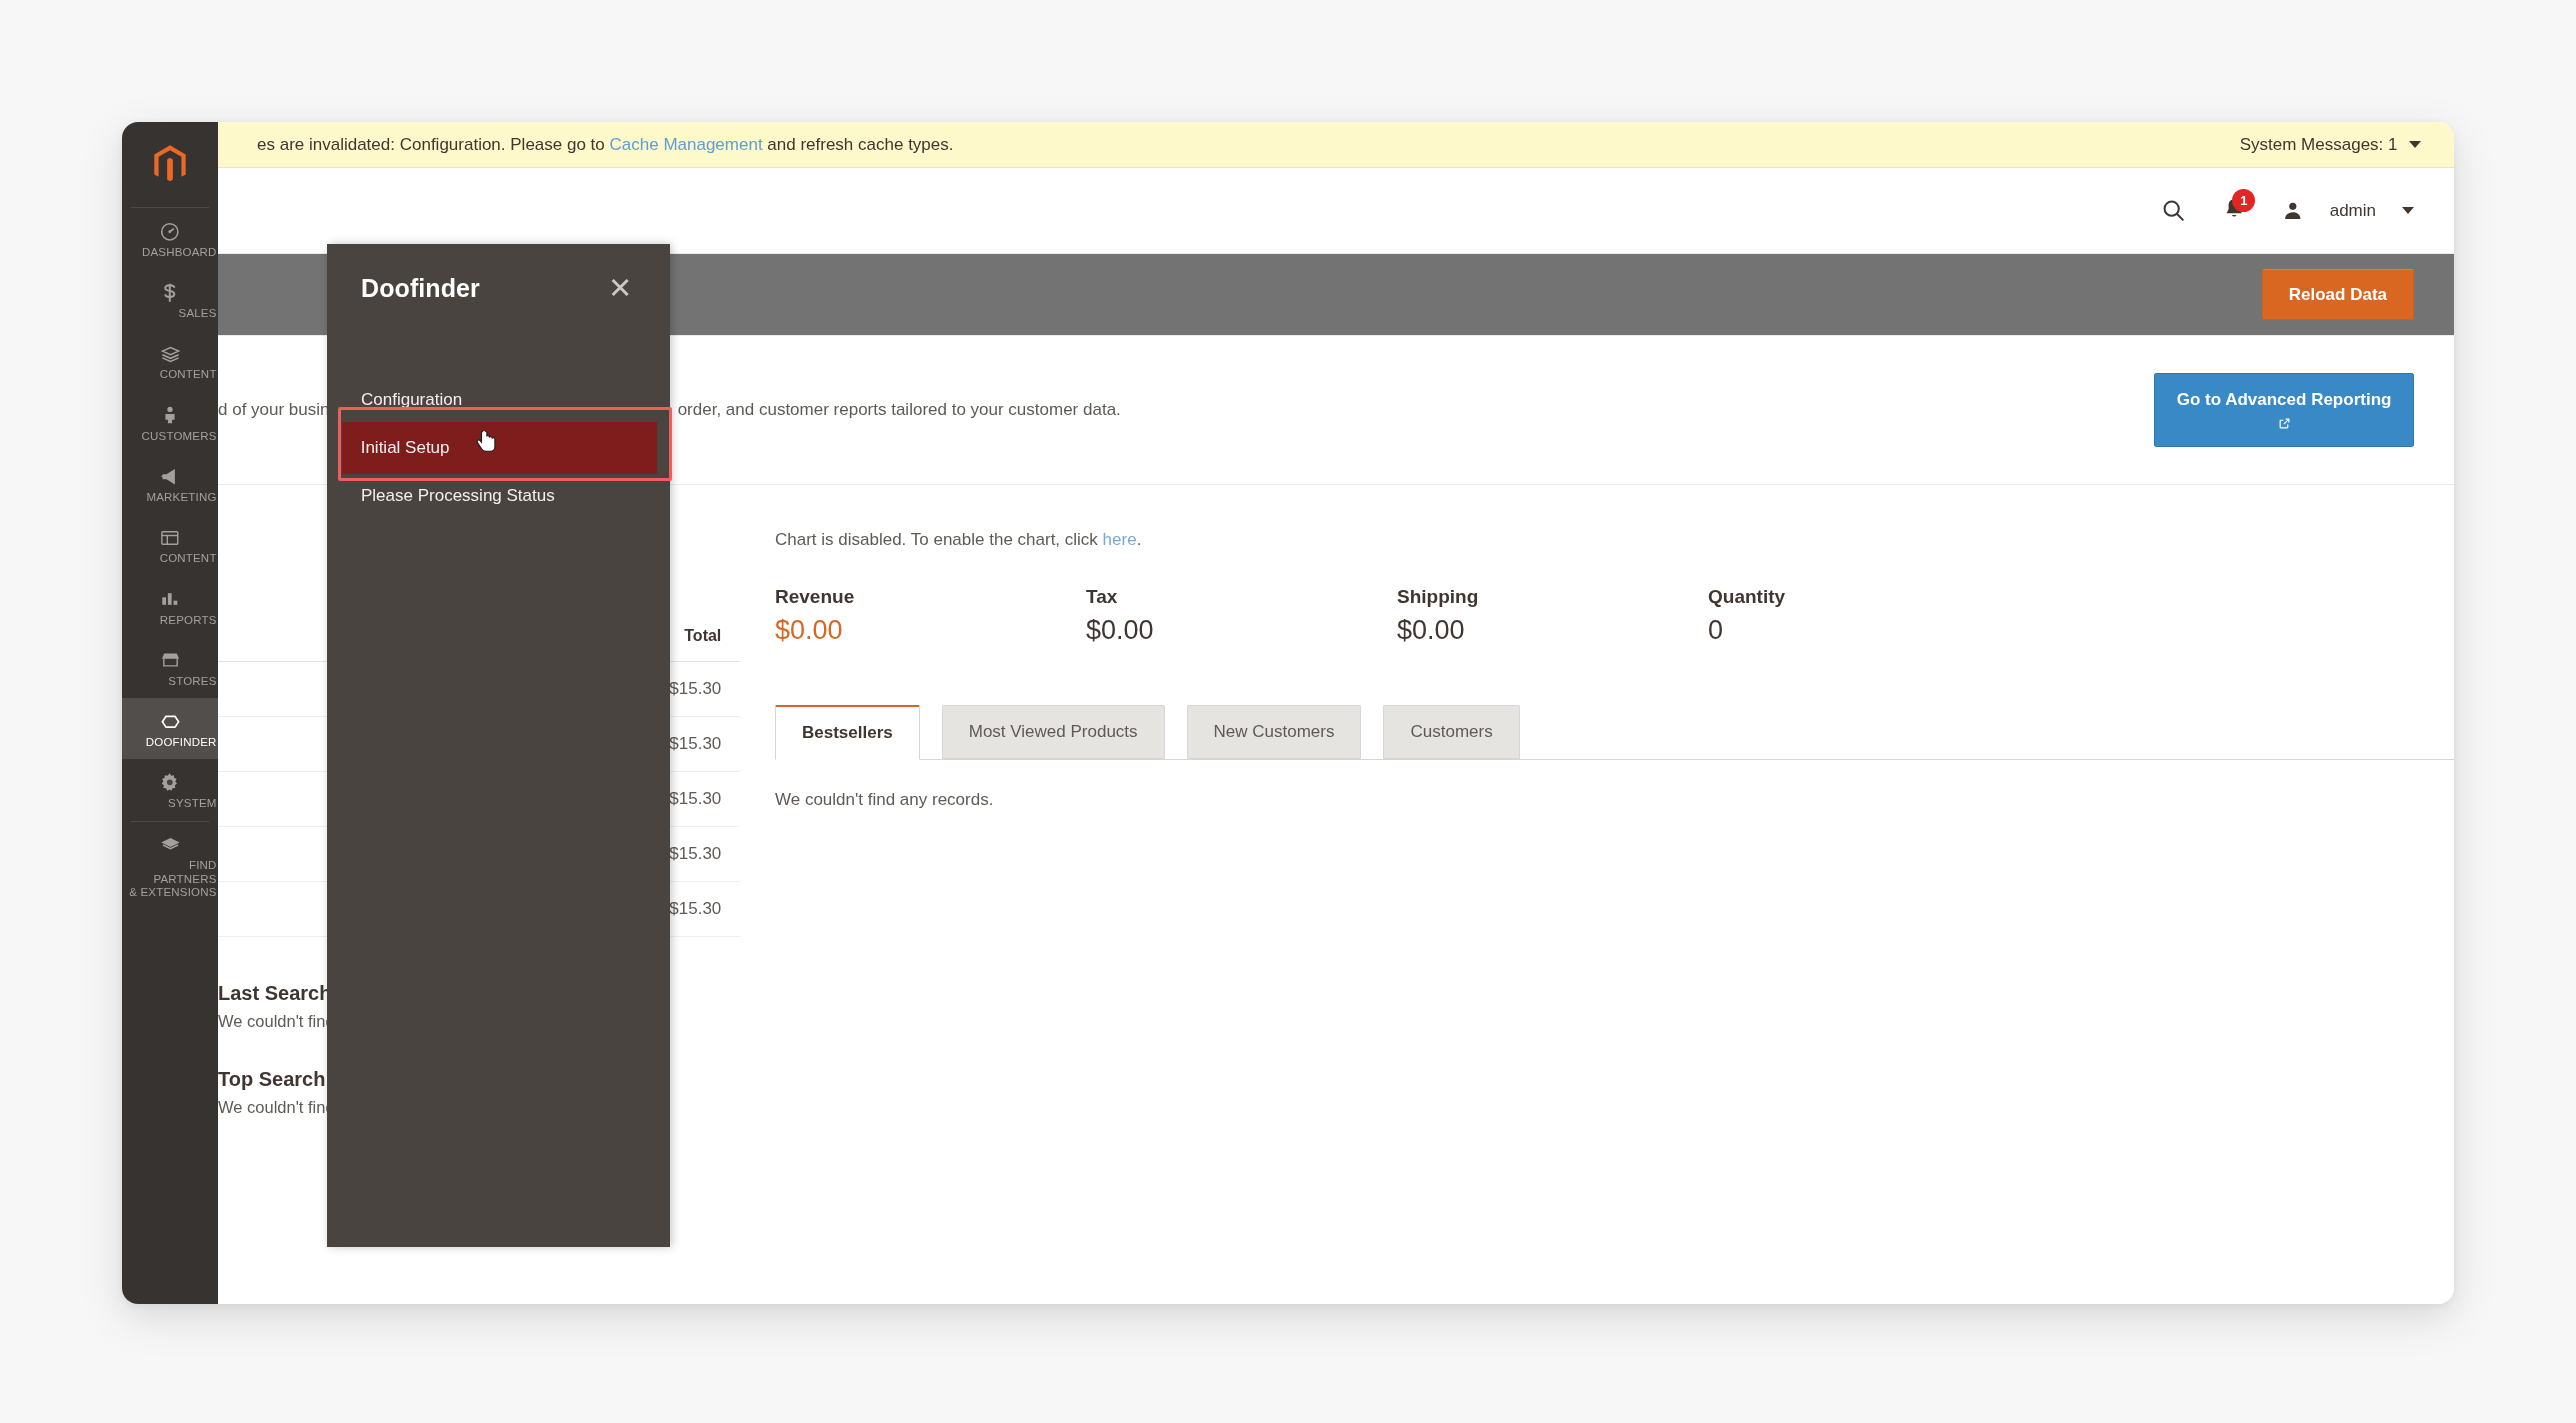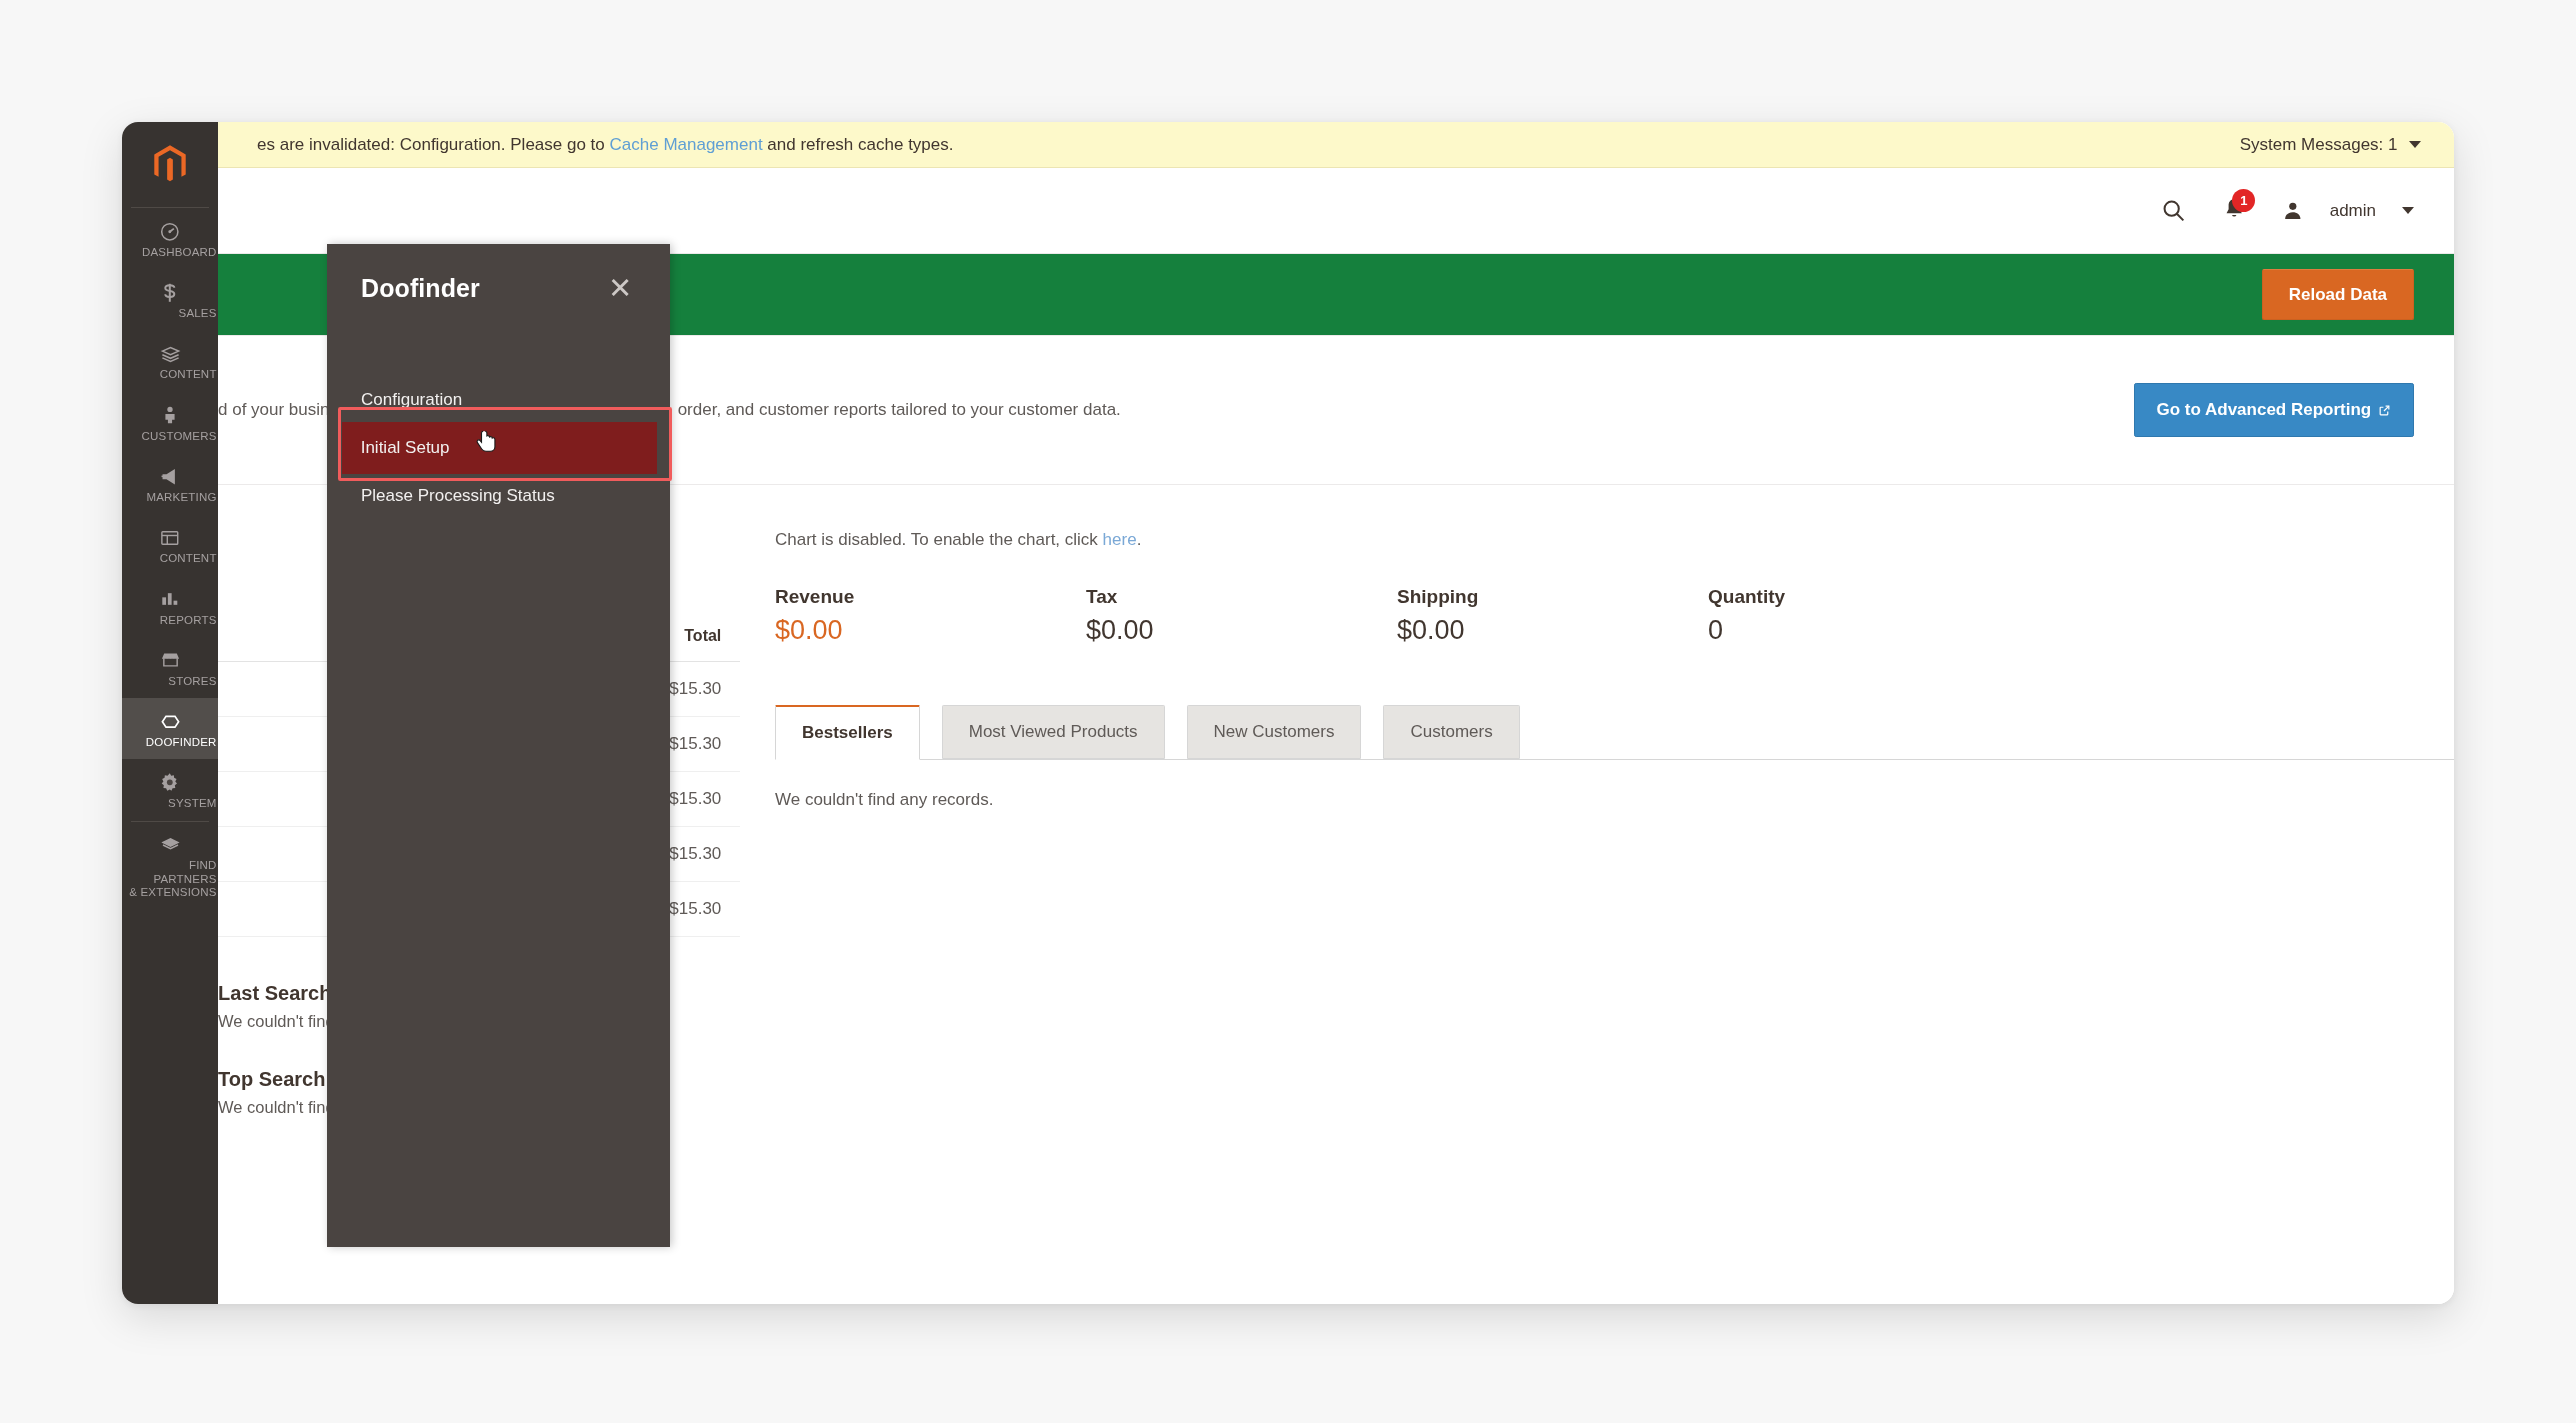--- a/index.html
+++ b/index.html
@@ -94,21 +94,21 @@
   .hdr-ico{cursor:pointer;display:flex;align-items:center;}
   #notif-wrap{position:relative;cursor:pointer;}
   #notif-badge{
     position:absolute;right:-9.3px;top:-8.6px;background:#e22626;color:#fff;
     width:23px;height:23px;border-radius:50%;font-size:13px;font-weight:bold;
     display:flex;align-items:center;justify-content:center;
   }
   #admin-user{display:flex;align-items:center;gap:26px;font-size:17px;color:#41362f;cursor:pointer;}
   
   #titlerow{
-    height:81px;border-top:0.7px solid #eceaea;background:#15803d;
+    height:81px;border-top:0.7px solid #eceaea;background:#737373;
     display:flex;align-items:center;justify-content:flex-end;padding-right:40px;
   }
   #reload-btn{
     background:#d96722;color:#fff;border:0.7px solid #cb6120;border-top-color:#e07c3e;
     font-size:17px;font-weight:bold;padding:14.4px 26px;border-radius:2.2px;cursor:pointer;
     font-family:"Liberation Sans", sans-serif;
   }
   
   #advband{
     border-top:0.7px solid #eceaea;border-bottom:0.7px solid #eceaea;
@@ -116,20 +116,21 @@
     display:flex;align-items:center;justify-content:flex-end;position:relative;height:76px;
   }
   #adv-text{
     position:absolute;left:0;top:50%;transform:translateY(-50%);
     font-size:17px;color:#5f5a57;white-space:nowrap;
   }
   #adv-btn{
     background:#3889c5;border:0.7px solid #2f78ae;color:#fff;font-size:17px;font-weight:bold;
     padding:16px 21.6px;border-radius:2.2px;cursor:pointer;display:flex;align-items:center;gap:7.2px;
     font-family:"Liberation Sans", sans-serif;
+    flex-direction:column;
   }
   
   #body2{display:flex;padding-top:0;}
   #leftcol{width:522px;flex:none;}
   #rightcol{flex:1;padding-left:35px;padding-top:45px;}
   
   #ordertable{width:100%;border-collapse:collapse;margin-top:142px;}
   #ordertable th{
     font-size:16px;color:#41362f;font-weight:bold;padding:0 0 16px;
     border-bottom:0.7px solid #e3e3e3;

